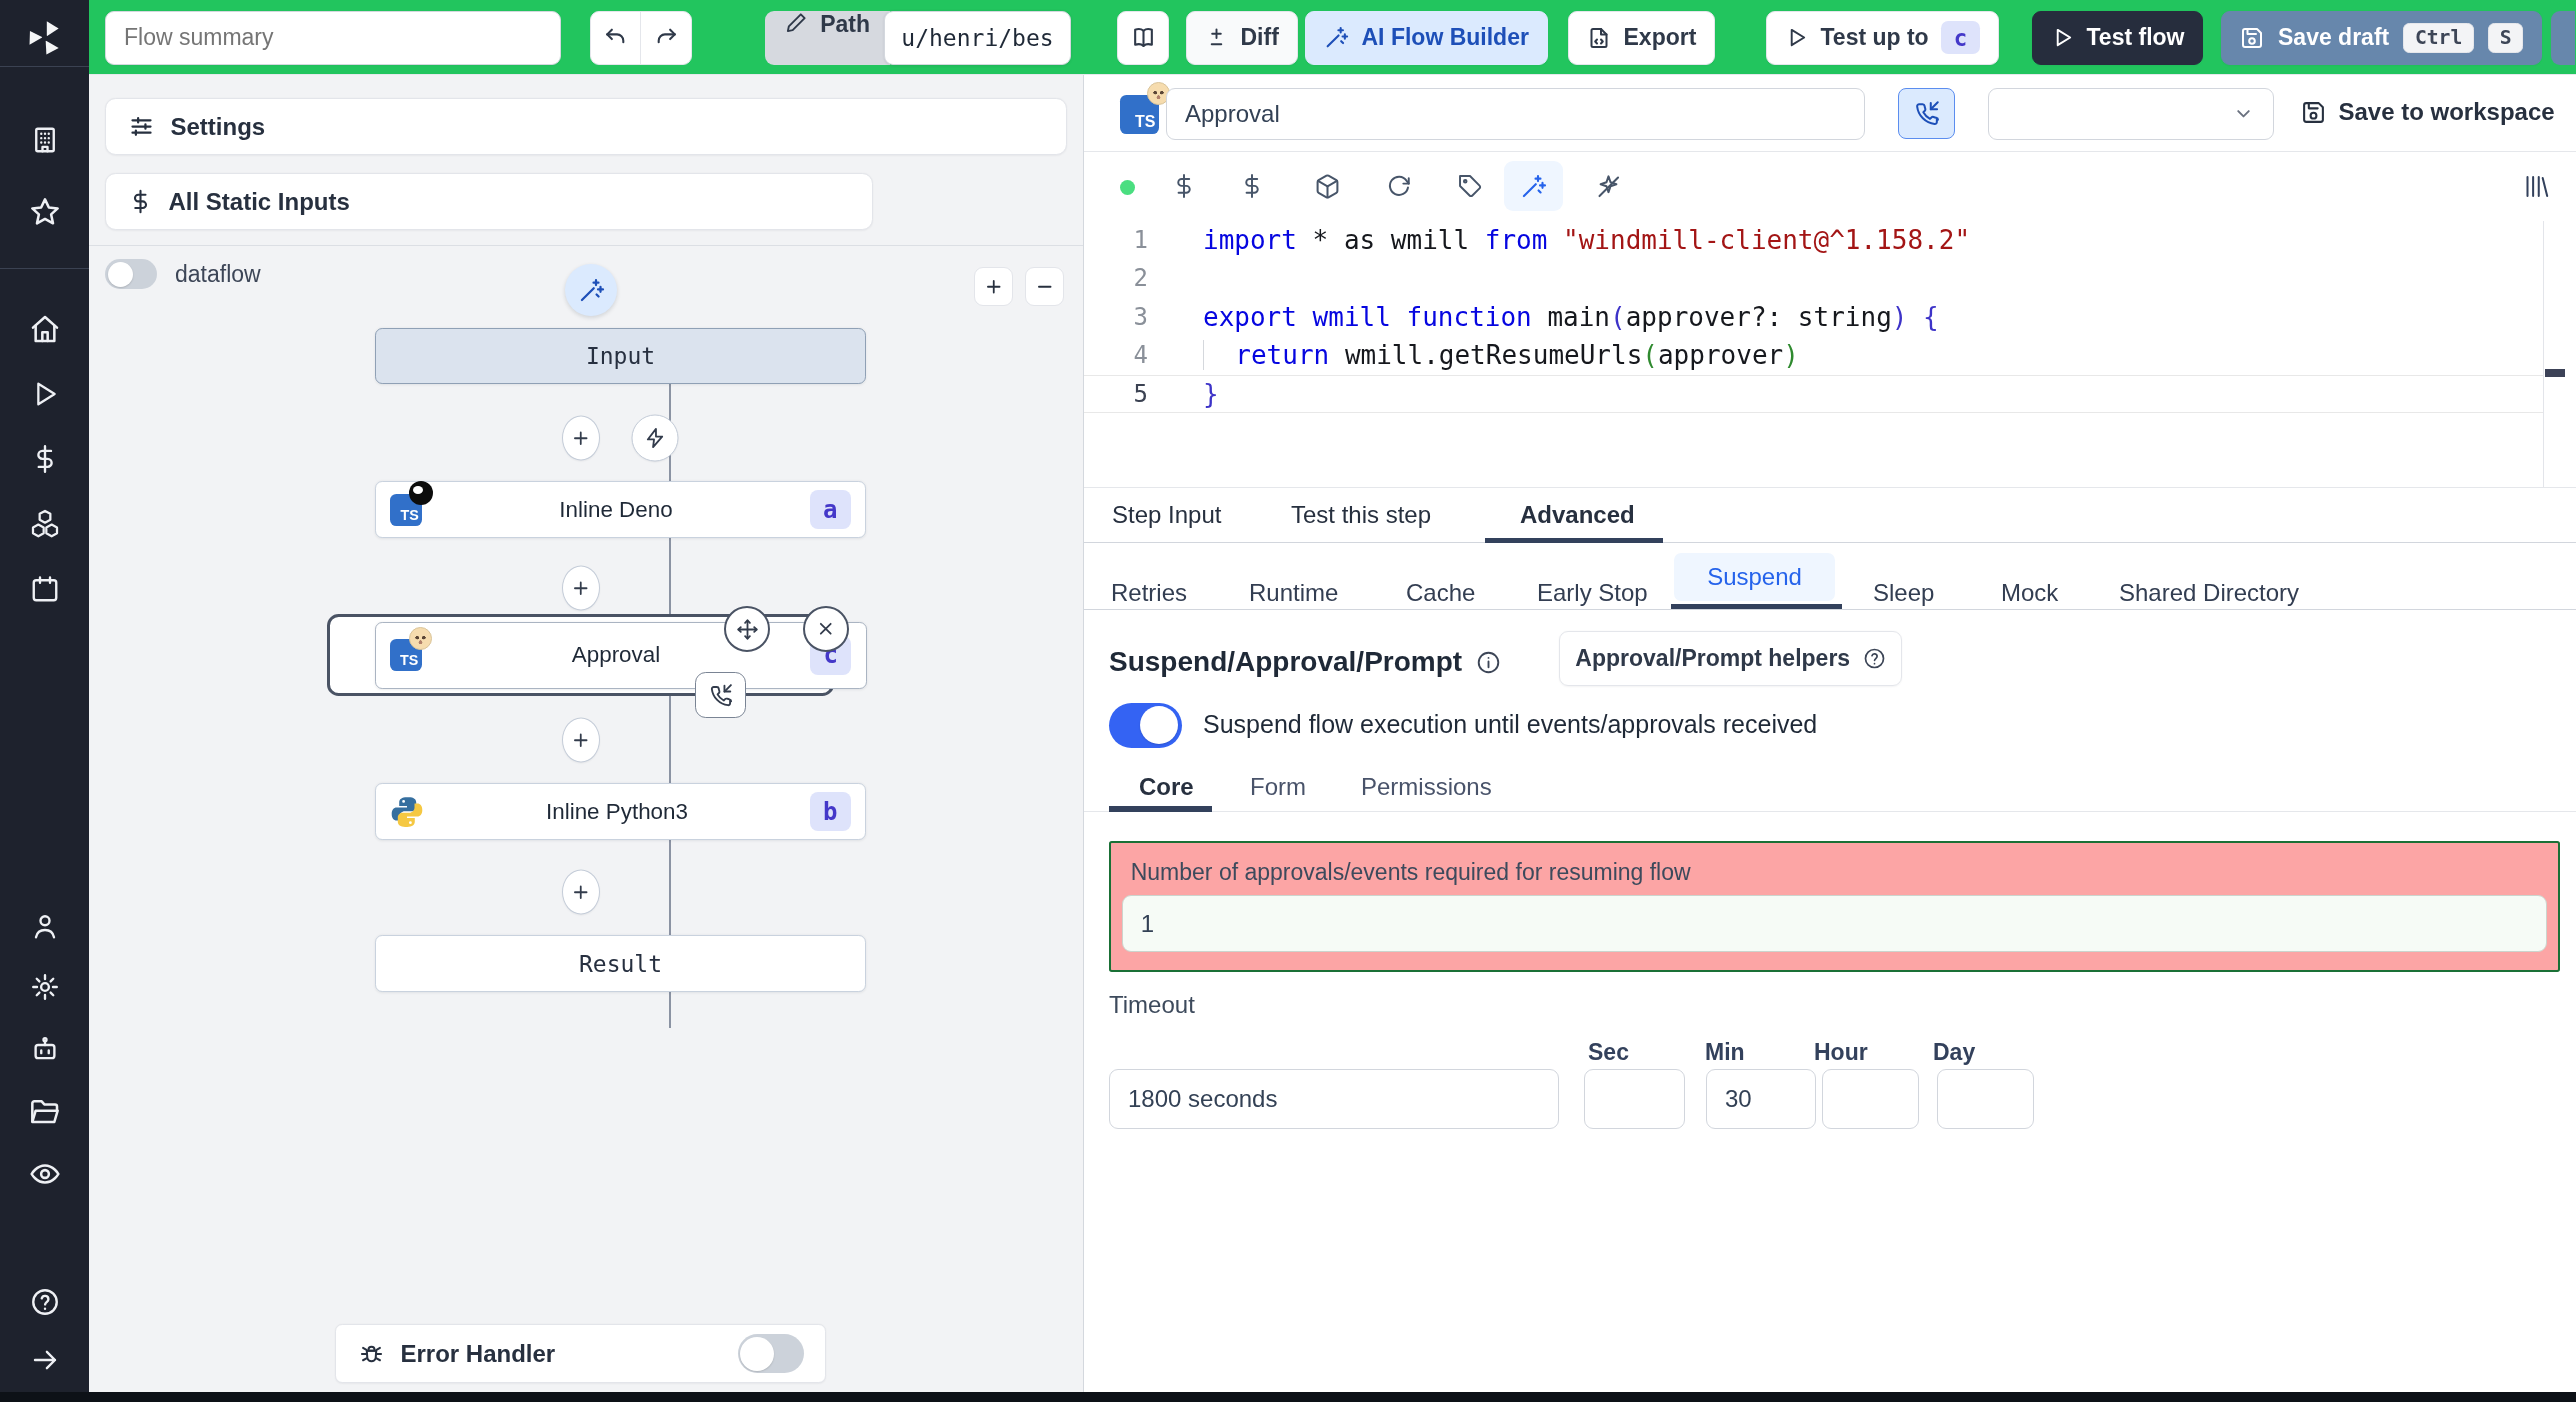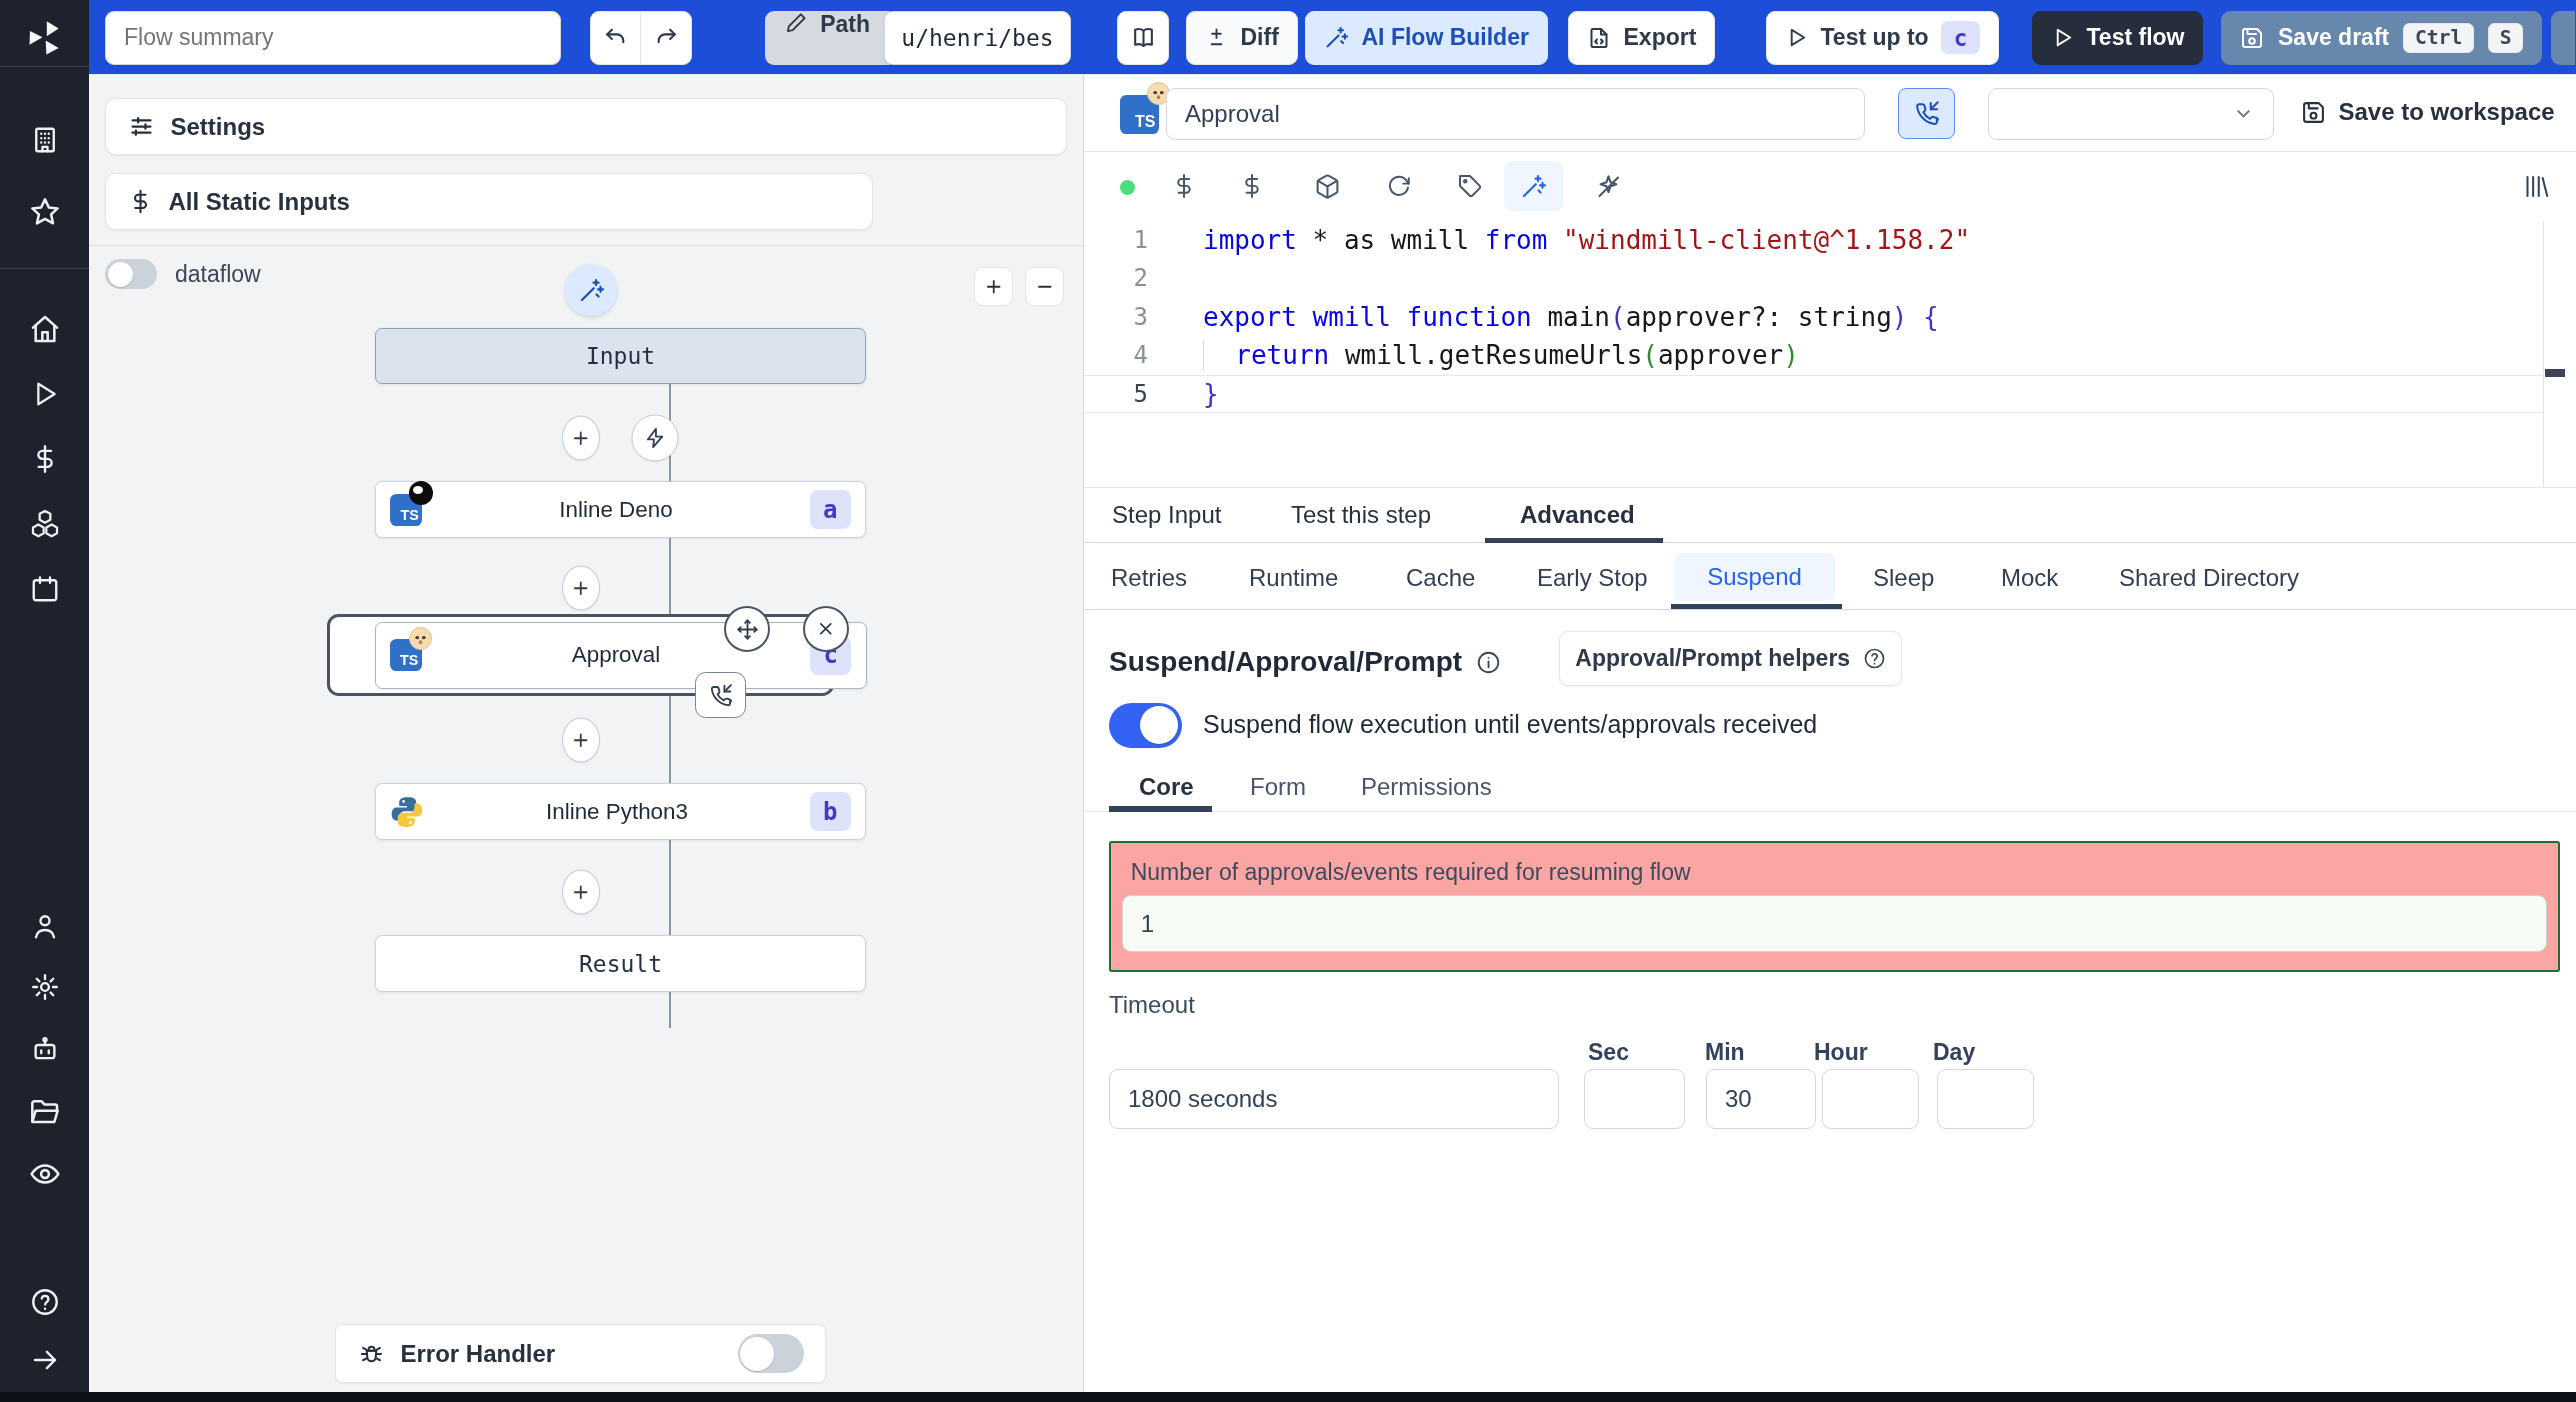--- a/index.html
+++ b/index.html
@@ -8,21 +8,21 @@
 .abs { position:absolute; }
 .mono { font-family:"DejaVu Sans Mono", monospace; }
 svg.ic { display:block; }
 
 
 #rail { left:0; top:0; width:89px; height:1402px; background:#1e222d; z-index:40; }
 .rail-ic { position:absolute; left:50%; transform:translate(-50%,-50%); color:#eef0f4; }
 .rail-div { position:absolute; left:0; width:100%; height:0.9px; background:#3b4252; }
 
 
-#topbar { left:89px; top:0; width:2487px; height:75px; background:#1d4ed8; border-bottom:0.9px solid #e6e8ec; z-index:30; }
+#topbar { left:89px; top:0; width:2487px; height:75px; background:#22c55e; border-bottom:0.9px solid #e6e8ec; z-index:30; }
 .tb { position:absolute; top:10.7px; height:54px; display:flex; align-items:center; gap:12.5px; border:1.3px solid #e4e6eb; border-radius:9px; background:#fff; padding:0 18px; font-size:23px; font-weight:600; color:#2f3949; box-shadow:0 0.9px 1.8px rgba(16,24,40,.04); }
 .tb-input { border:1.3px solid #d4d8de; font-weight:400; }
 .tb-input input { border:none; outline:none; font-size:23px; color:#374151; width:100%; background:transparent; font-family:inherit; }
 .kbd { background:#f3f4f6; color:#3d4657; border:0.9px solid #e5e7eb; border-radius:6.3px; padding:2.7px 10.7px; font-family:"DejaVu Sans Mono",monospace; font-size:19.7px; font-weight:700; }
 
 
 #flowpanel { left:89px; top:75px; width:995px; height:1318px; background:#f2f3f5; border-right:1.8px solid #d4d8de; overflow:hidden; z-index:10; }
 .card { position:absolute; background:#fff; border:1.3px solid #e3e5ea; border-radius:10.7px; display:flex; align-items:center; gap:16px; padding:0 21.5px; font-size:24px; font-weight:700; color:#27303f; box-shadow:0 0.9px 1.8px rgba(16,24,40,.05); }
 .node { position:absolute; background:#fff; border:1.8px solid #c9d2de; border-radius:7.2px; display:flex; align-items:center; padding:0 14.3px; box-shadow:0 0.9px 2.7px rgba(16,24,40,.08);margin-left:40px; }
 .node-label { flex:1; text-align:center; font-size:22.4px; color:#1f2937; }
@@ -45,21 +45,21 @@
 #rightpanel { left:1084px; top:75px; width:1492px; height:1318px; background:#fff; z-index:10; }
 .tok-kw { color:#0606e0; }
 .tok-str { color:#a31515; }
 .tok-p { color:#16181d; }
 .tok-b1 { color:#3d33c8; }
 .tok-b2 { color:#2f8a2f; }
 .code-line { position:absolute; left:0; width:1459px; height:38px; display:flex; align-items:center; font-family:"DejaVu Sans Mono",monospace; font-size:26px; }
 .code-gut { width:64px; text-align:right; color:#8a9099; font-size:24px; padding-right:0; flex:none; }
 .code-txt { padding-left:55px; white-space:pre; color:#16181d; }
 .tab { position:absolute; font-size:24px; color:#27303f; }
-.subtab { position:absolute; font-size:24px; color:#333e52; }
+.subtab { position:absolute; font-size:24px; color:#333e52;margin-top:15px; }
 .fld { position:absolute; border:1.3px solid #d2d6dd; border-radius:9px; background:#fff; font-size:24px; color:#334155; display:flex; align-items:center; padding:0 18px; }
 .fld input { border:none; outline:none; width:100%; font-size:24px; color:#334155; background:transparent; font-family:inherit; }
 .icbtn { display:flex; align-items:center; justify-content:center; color:#475569; }
 </style>
 </head>
 <body>
 
 <div id="rail" class="abs">
   <div class="rail-ic" style="top:38px">
     <svg class="ic" width="43" height="43" viewBox="0 0 24 24" fill="#f5f6f7">

